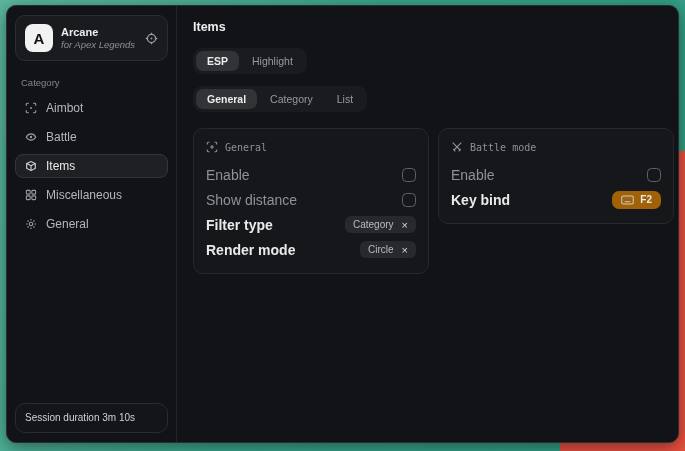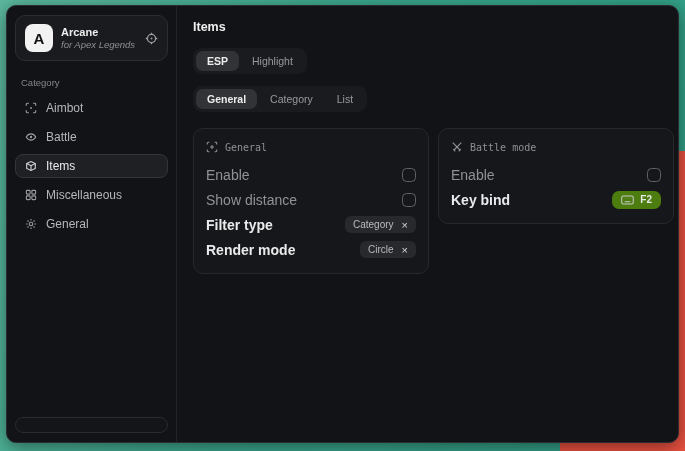--- a/index.html
+++ b/index.html
@@ -91,21 +91,21 @@
     background:transparent; cursor:pointer;
   }
   .chip {
     display:inline-flex; align-items:center; gap:8px;
     background:#27292d; border-radius:6px; padding:3px 8px;
     color:#b9bbbf; font-size:10px; cursor:pointer;
   }
   .chip .chip-x { color:#d7d8da; font-size:11px; line-height:10px; cursor:pointer; }
   .keychip {
     display:inline-flex; align-items:center; gap:6px;
-    background:#4d7c0f; border-radius:7px; padding:3.5px 9px;
+    background:#a16207; border-radius:7px; padding:3.5px 9px;
     color:#e6e7e9; font-size:10px; font-weight:bold; cursor:pointer;
   }
   .keychip .kb-icon { display:flex; color:#c9cbce; }
   svg { display:block; }
 </style>
 </head>
 <body>
 
 <div class="wall-red"></div>
 
@@ -176,20 +176,21 @@
             <path d="M7 1.2V3 M7 11V12.8 M1.2 7H3 M11 7H12.8 M2.9 2.9L4.2 4.2 M9.8 9.8L11.1 11.1 M11.1 2.9L9.8 4.2 M4.2 9.8L2.9 11.1"></path>
           </svg>
         </span>
         <span>General</span>
       </div>
     </div>
 
     <div class="sb-spacer"></div>
 
     <div class="footer-card">
+      <div class="footer-line2">Session duration 3m 10s</div>
     </div>
   </div>
 
   <div class="main">
     <div class="page-title">Items</div>
 
     <div class="tab-row">
       <div class="tab-group">
         <div class="tab selected">ESP</div>
         <div class="tab">Highlight</div>

